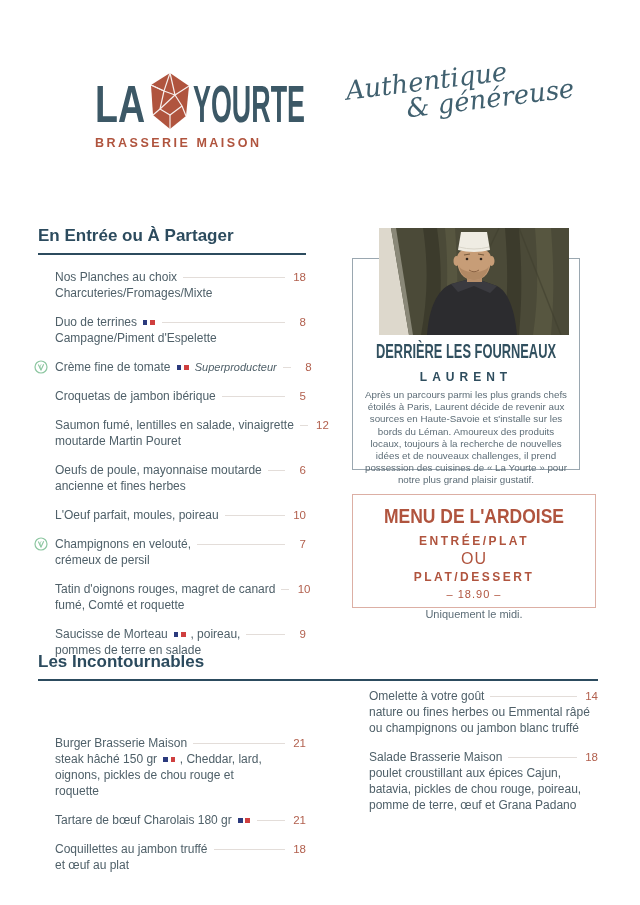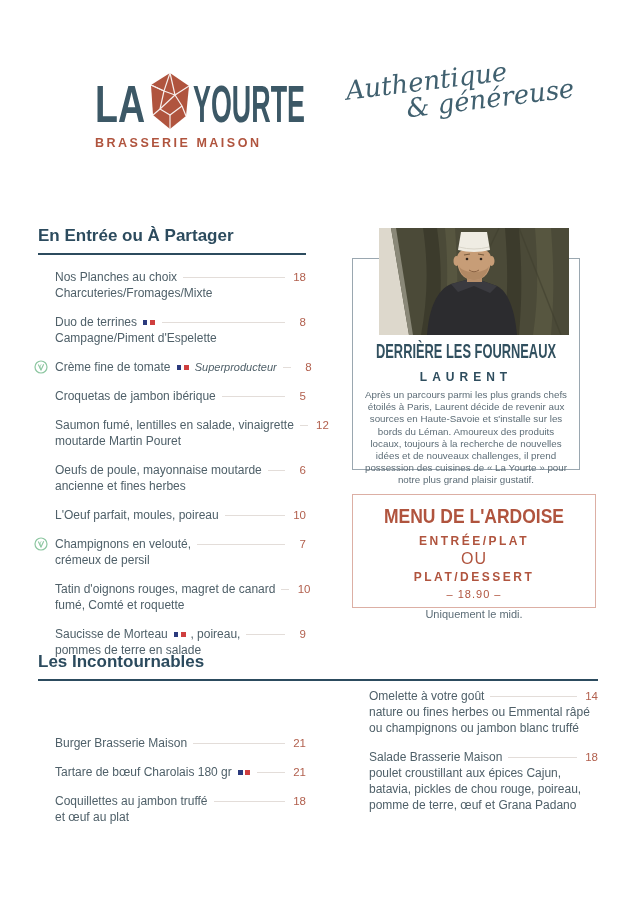--- a/index.html
+++ b/index.html
@@ -264,20 +264,21 @@
     <div class="items" style="margin-top:0;">
 
         <div class="item">
 
           <div class="line1">
             <span class="name">Burger Brasserie Maison</span>
 
             <span class="leader"></span>
             <span class="price">21</span>
           </div>
+          <div class="desc">steak hâché 150 gr <span class="flag"></span> , Cheddar, lard,<br>oignons, pickles de chou rouge et<br>roquette</div>
         </div>
 
         <div class="item">
 
           <div class="line1">
             <span class="name">Tartare de bœuf Charolais 180 gr <span class="flag"></span></span>
 
             <span class="leader"></span>
             <span class="price">21</span>
           </div>

